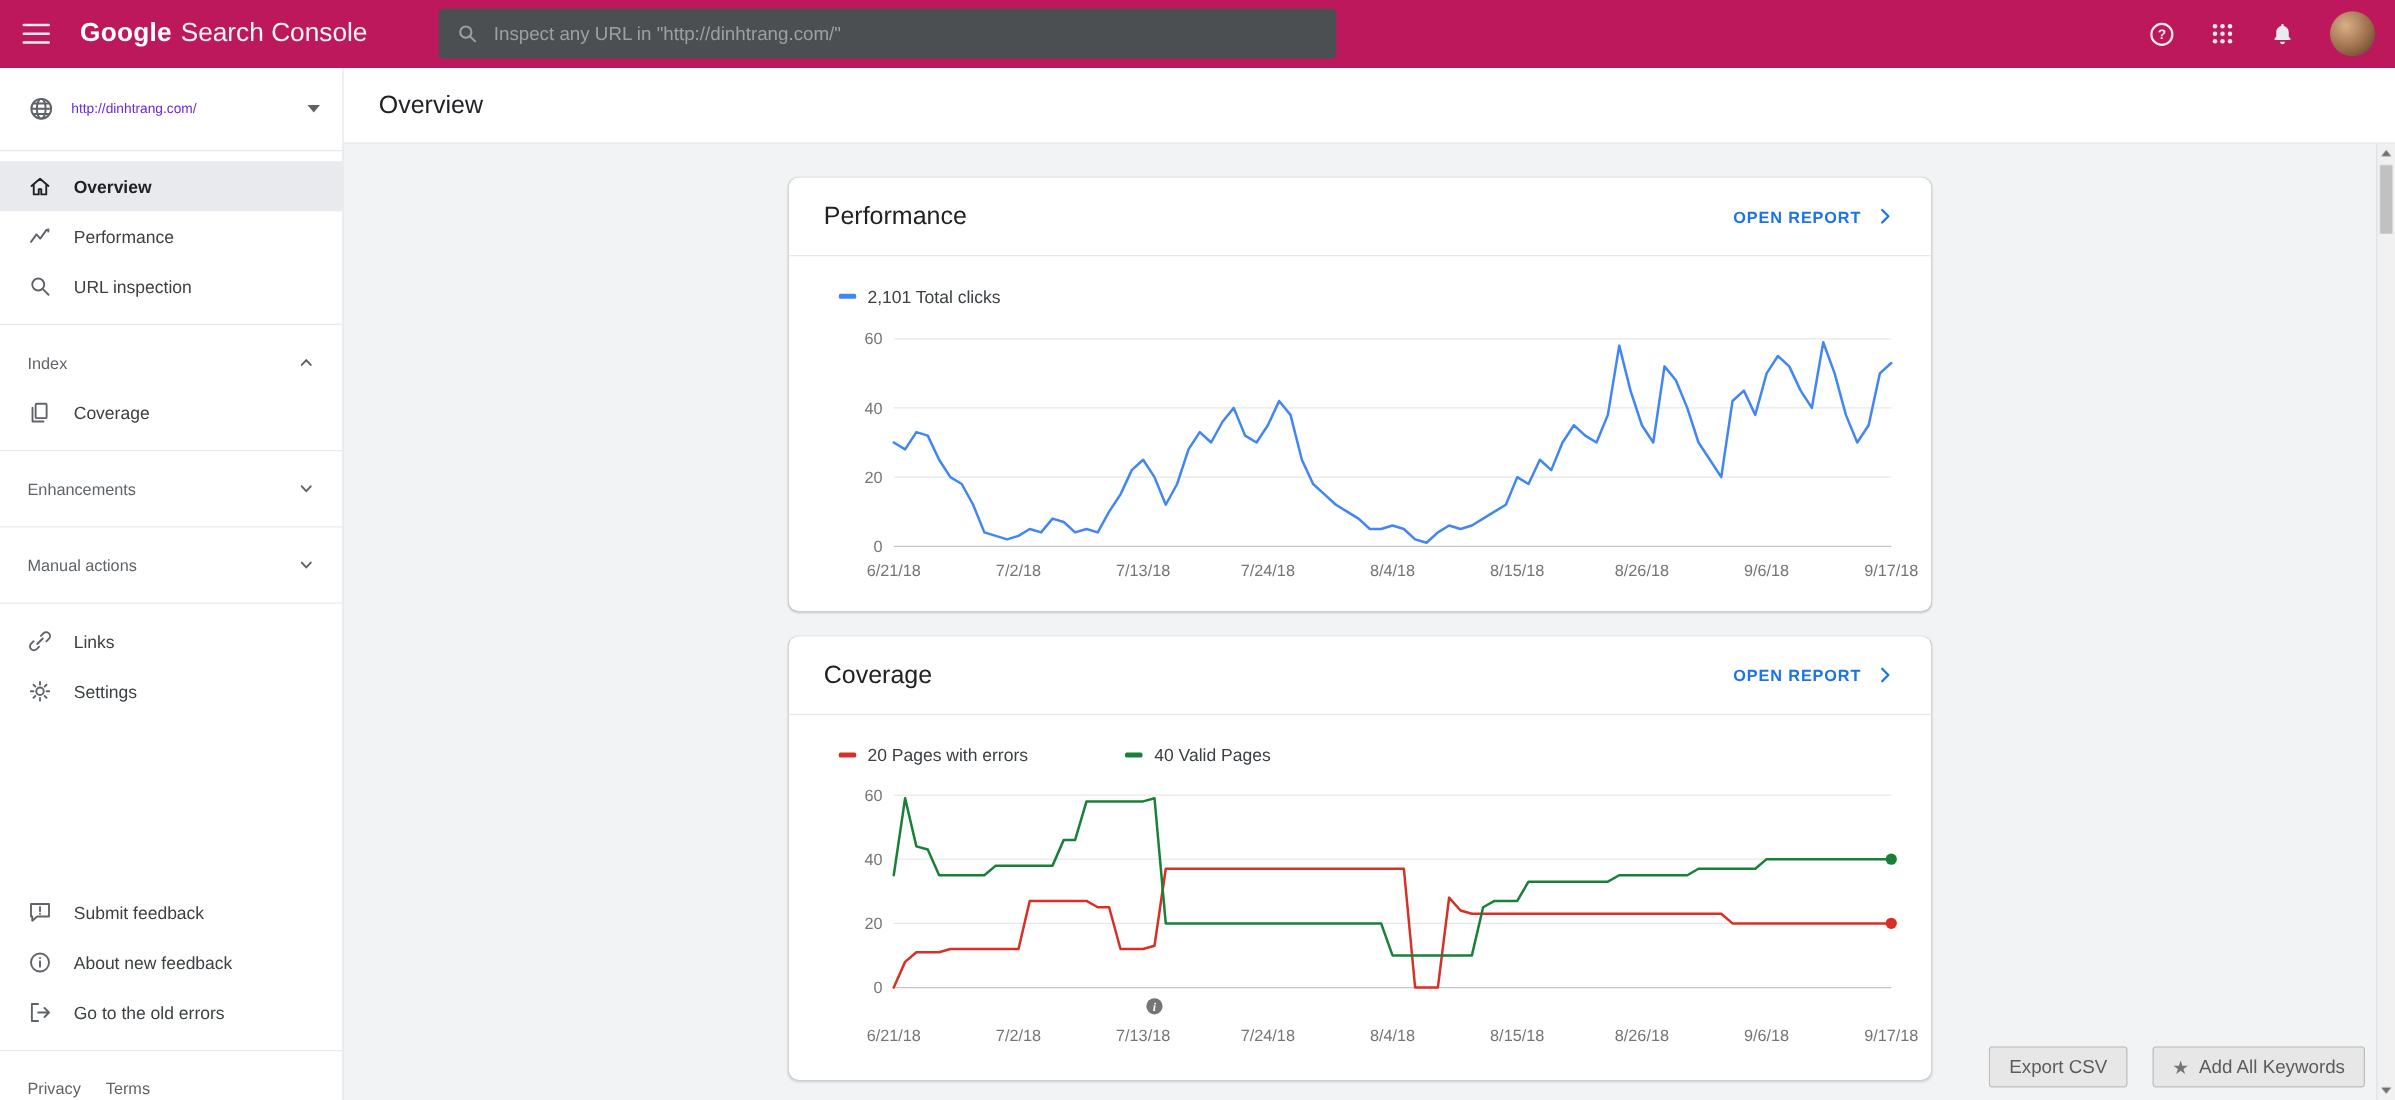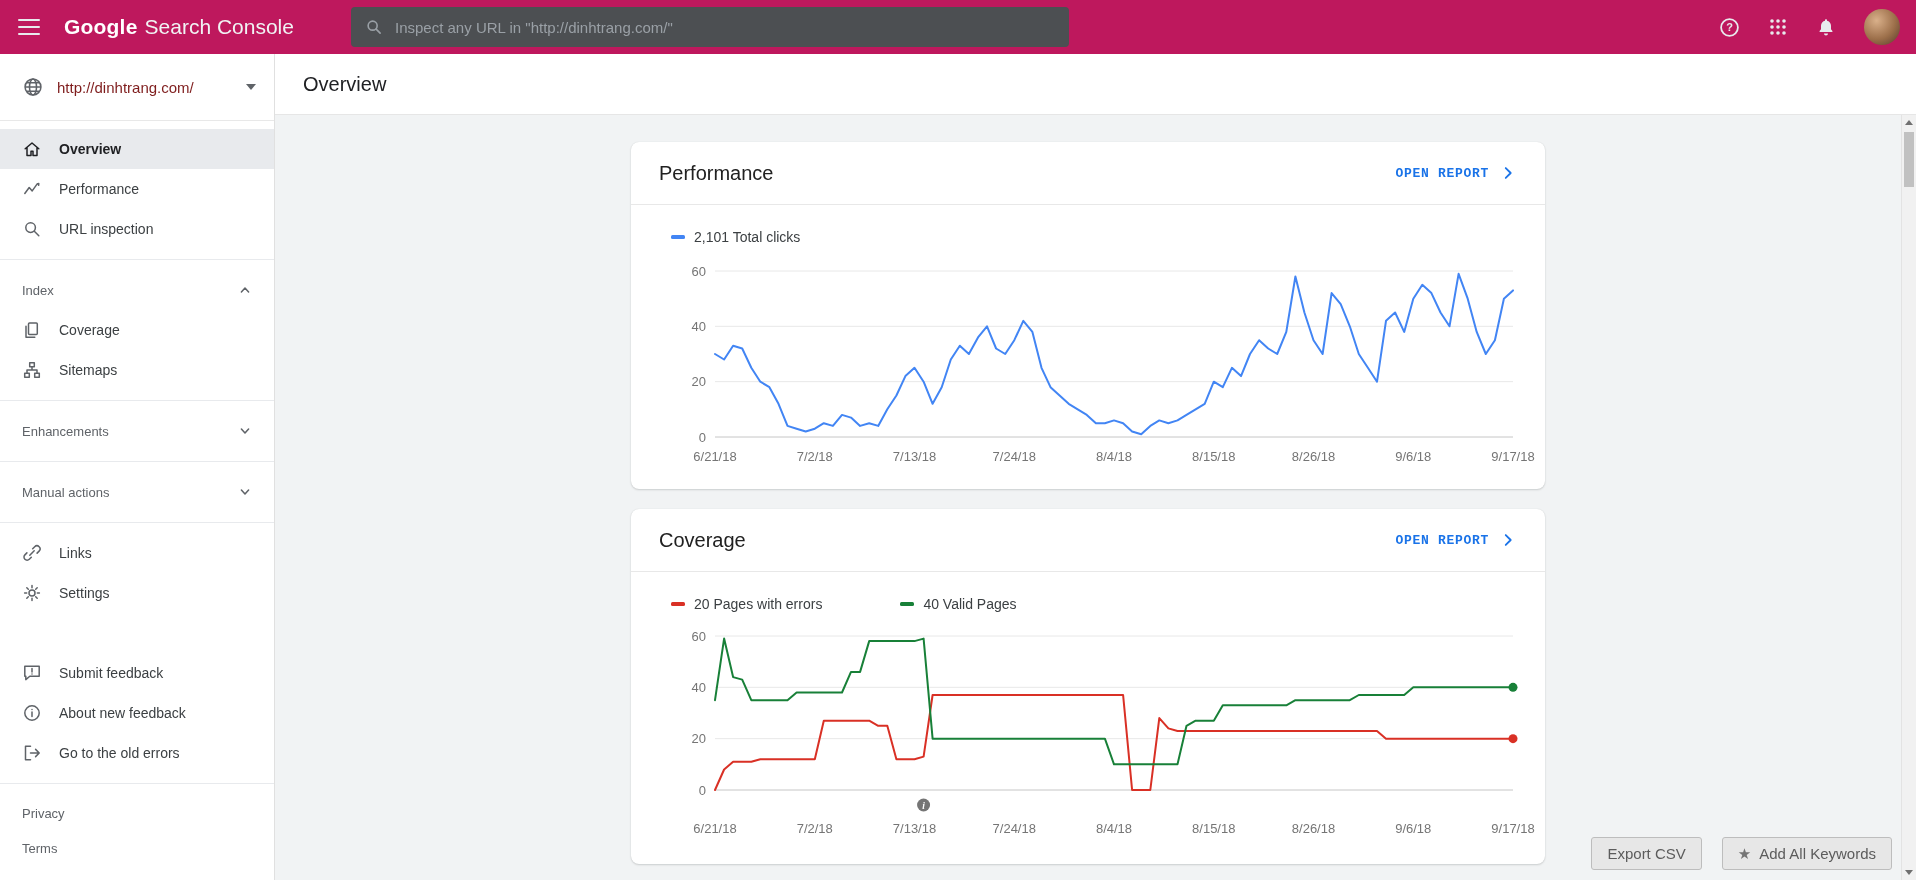--- a/index.html
+++ b/index.html
@@ -30,59 +30,59 @@
             border: none; cursor: pointer; }
 
   
   .shell { display: flex; padding-top: 54px; height: 880px; }
 
   
   .sidebar { width: 275px; min-width: 275px; height: 826px; background: #fff;
              border-right: 1px solid #e0e0e0; display: flex; flex-direction: column; }
   .property-selector { height: 67px; display: flex; align-items: center; gap: 13px;
                        padding: 0 18px 0 22px; border-bottom: 1px solid #e8e8e8; cursor: pointer; }
-  .property-label { flex: 1; font-size: 15px; color: #7f1d1d; }
+  .property-label { flex: 1; font-size: 11px; color: #6d28d9; }
   .caret-down { width: 0; height: 0; border-left: 5px solid transparent;
                 border-right: 5px solid transparent; border-top: 6px solid #5f6368; }
   .nav { display: flex; flex-direction: column; flex: 1; padding-top: 8px; }
   .nav-item { height: 40px; display: flex; align-items: center; gap: 17px; padding-left: 22px;
               font-size: 14px; color: #3c4043; cursor: pointer; }
   .nav-item.selected { background: #e8eaed; color: #202124; font-weight: 700; }
   .nav-icon { width: 20px; height: 20px; display: flex; }
   .nav-icon svg { width: 20px; height: 20px; stroke: #5f6368; fill: none;
                   stroke-width: 1.5; stroke-linecap: round; stroke-linejoin: round; }
   .nav-item.selected .nav-icon svg { stroke: #202124; }
   .nav-section { height: 40px; display: flex; align-items: center; padding: 0 20px 0 22px;
                  font-size: 13px; color: #5f6368; cursor: pointer; }
   .nav-section .chev { margin-left: auto; display: flex; }
   .nav-section svg { width: 18px; height: 18px; stroke: #5f6368; fill: none; stroke-width: 1.7;
                      stroke-linecap: round; stroke-linejoin: round; }
   .nav-divider { height: 1px; background: #e8eaed; margin: 10px 0; }
   .sb-spacer { flex: 1; }
-  .sidebar-footer { padding: 12px 22px 24px 22px; display: flex; gap: 20px;
-                    font-size: 13px; color: #5f6368; flex-direction: column; }
+  .sidebar-footer { padding: 12px 22px 2px 22px; display: flex; gap: 20px;
+                    font-size: 13px; color: #5f6368; }
   .sidebar-footer span { cursor: pointer; }
 
   
   .main { flex: 1; display: flex; flex-direction: column; background: #f1f3f4; }
   .page-header { height: 61px; background: #fff; border-bottom: 1px solid #e6e6e6;
                  display: flex; align-items: center; }
   .page-title { font-size: 20px; font-weight: 400; color: #202124; padding-left: 28px; }
   .content { flex: 1; overflow: hidden; padding: 27px 15px 0 0; }
 
   .card { width: 914px; margin: 0 auto; background: #fff; border-radius: 8px;
           box-shadow: 0 1px 2px rgba(60,64,67,.2), 0 0 1px rgba(60,64,67,.15); }
   .card + .card { margin-top: 20px; }
   .card-header { height: 63px; display: flex; align-items: center; justify-content: space-between;
                  padding: 0 28px; border-bottom: 1px solid #e8e8e8; }
   .card-title { font-size: 20px; font-weight: 400; color: #212121; }
   .open-report { display: flex; align-items: center; gap: 10px; color: #1a73e8;
                  font-size: 13px; font-weight: 700; letter-spacing: .7px; cursor: pointer;
                  text-decoration: none; background: none; border: none;
-                 font-family: Liberation Mono, monospace; }
+                 font-family: Liberation Sans, sans-serif; }
   .open-report svg { width: 18px; height: 18px; stroke: #1a73e8; fill: none; stroke-width: 2;
                      stroke-linecap: round; stroke-linejoin: round; }
   .card-body { padding: 22px 28px 18px 40px; }
   .legend { display: flex; gap: 78px; align-items: center; height: 20px; }
   .legend-item { display: flex; align-items: center; gap: 9px; font-size: 14px; color: #3c4043; }
   .dash { width: 14px; height: 4px; border-radius: 1.5px; display: inline-block; }
   svg.chart { margin-top: 12px; overflow: visible; display: block; }
   svg.chart text.tick { font-family: "Liberation Sans", sans-serif; font-size: 13px; fill: #757575; }
 
   
@@ -218,31 +218,20 @@
       <div class="nav-item">
         <span class="nav-icon">
           <svg viewBox="0 0 20 20">
               <rect x="6.5" y="3" width="8.8" height="11.5" rx="1"></rect>
               <path d="M4 6.2 v11 h8.8"></path>
             </svg>
         </span>
         <span>Coverage</span>
       </div>
 
-      <div class="nav-item">
-        <span class="nav-icon">
-          <svg viewBox="0 0 20 20">
-            <rect x="7.7" y="2.8" width="4.6" height="4"></rect>
-            <rect x="2.7" y="13.2" width="4.6" height="4"></rect>
-            <rect x="12.7" y="13.2" width="4.6" height="4"></rect>
-            <path d="M10 6.8 V10 M5 13.2 V10 h10 v3.2"></path>
-          </svg>
-        </span>
-        <span>Sitemaps</span>
-      </div>
 
       <div class="nav-divider"></div>
 
       <div class="nav-section">
         <span>Enhancements</span>
         <span class="chev">
           <svg viewBox="0 0 20 20">
               <path d="M6 7.8 l4 4.4 4-4.4"></path>
             </svg>
         </span>

